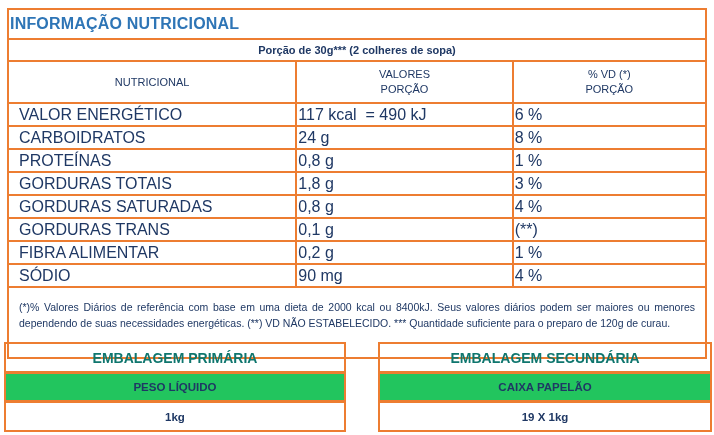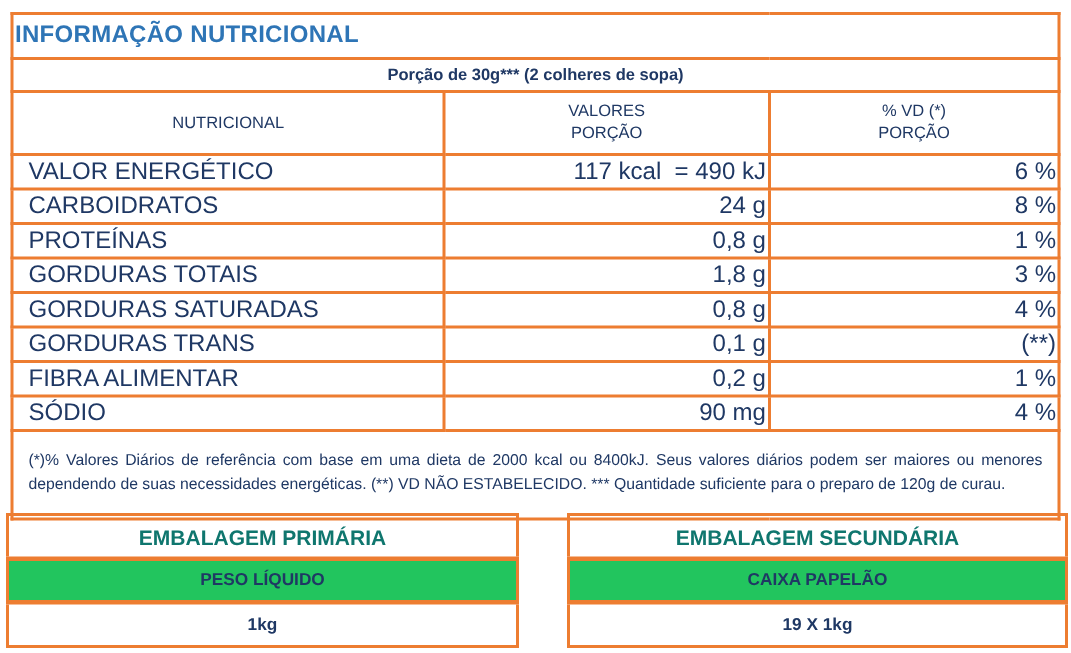--- a/index.html
+++ b/index.html
@@ -53,26 +53,26 @@
   .nt .t-row td {
     height: 19px;
     font-size: 16px;
   }
   .nt .t-row .name {
     text-align: left;
     padding-left: 10px;
   }
   .nt .t-row .num,
   .nt .t-row .vd {
-    text-align: right;
+    text-align: left;
     white-space: pre-wrap;
   }
   .nt .t-foot {
     height: 46px;
-    padding: 5px 10px 6px 10px;
+    padding: 5px 10px 18px 10px;
     font-size: 10.5px;
     line-height: 1.5;
     text-align: justify;
     font-weight: normal;
   }
 
   
   .pkg {
     position: absolute;
     top: 342px;

